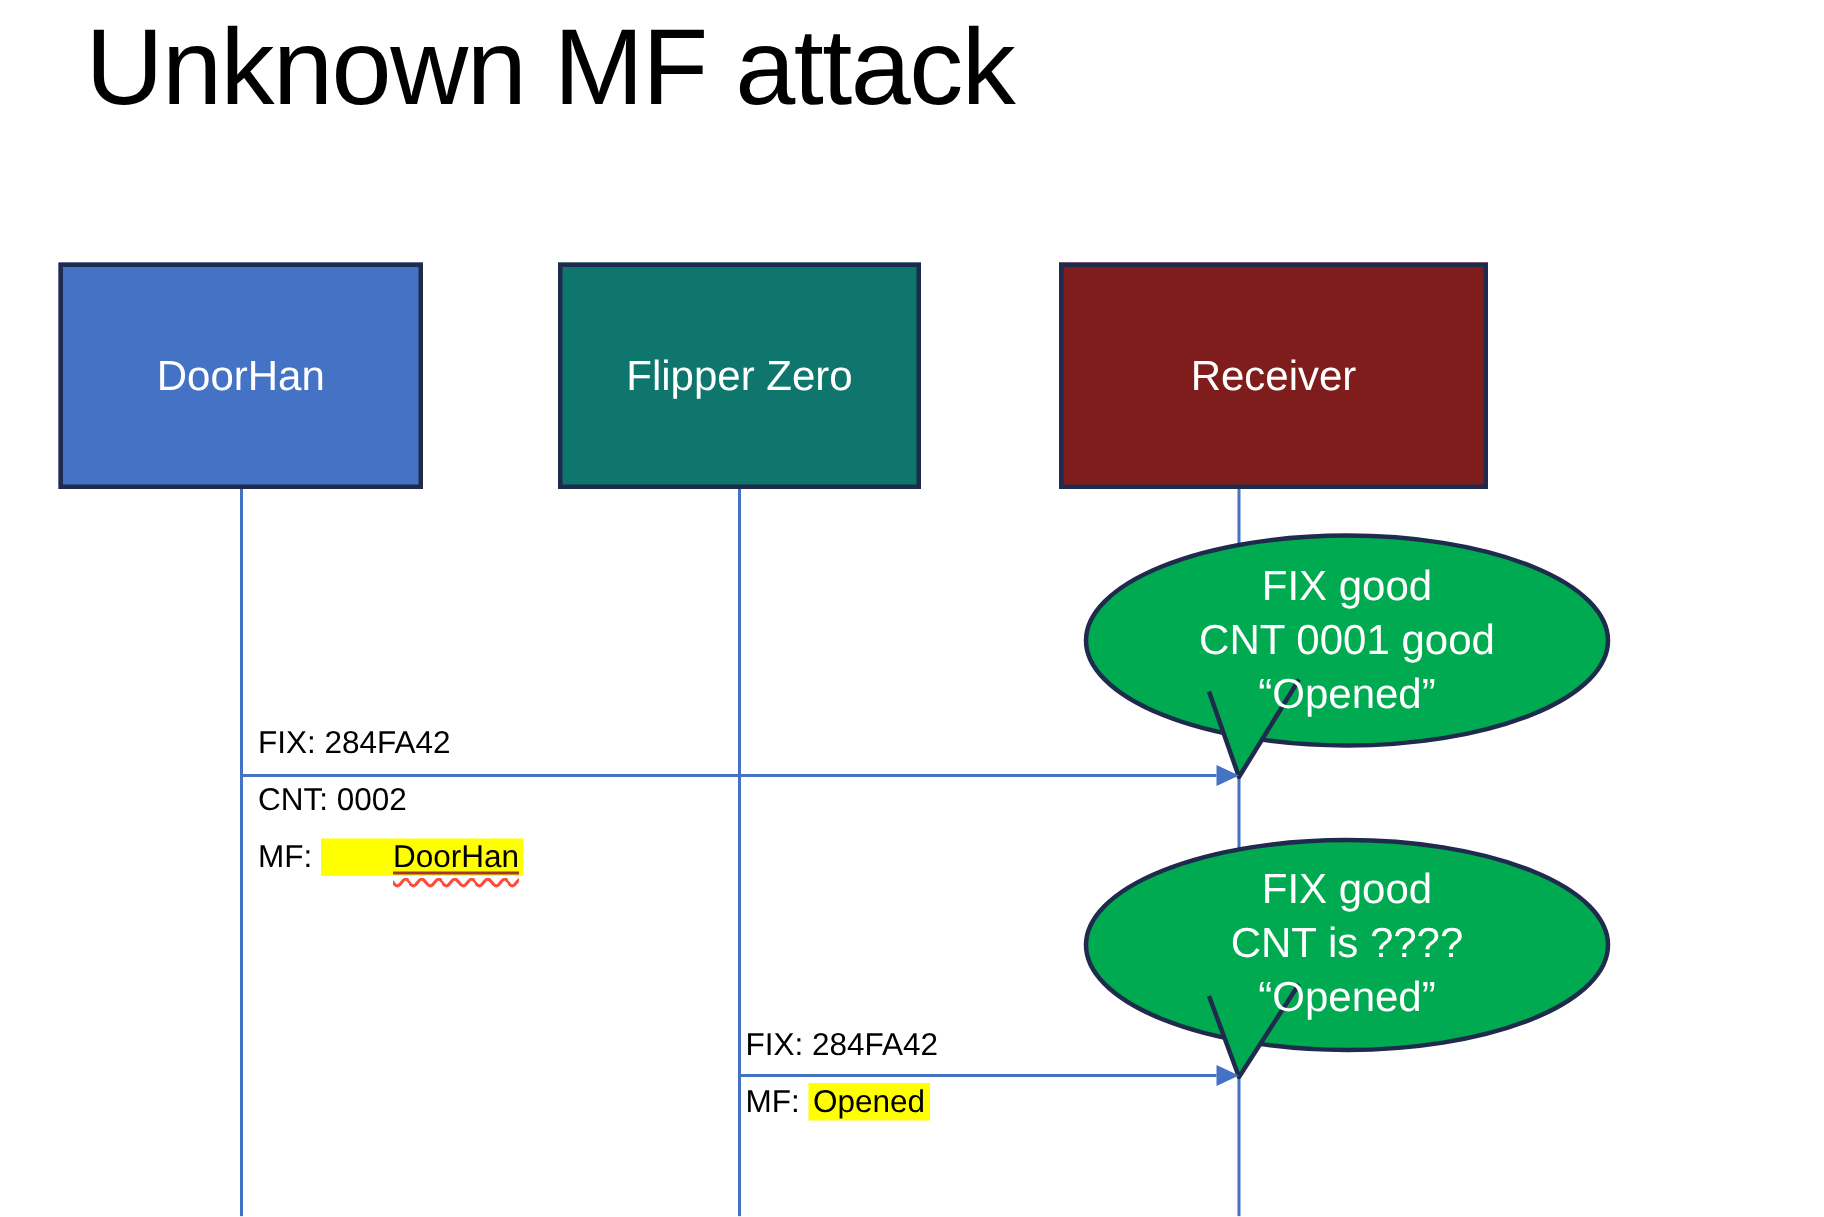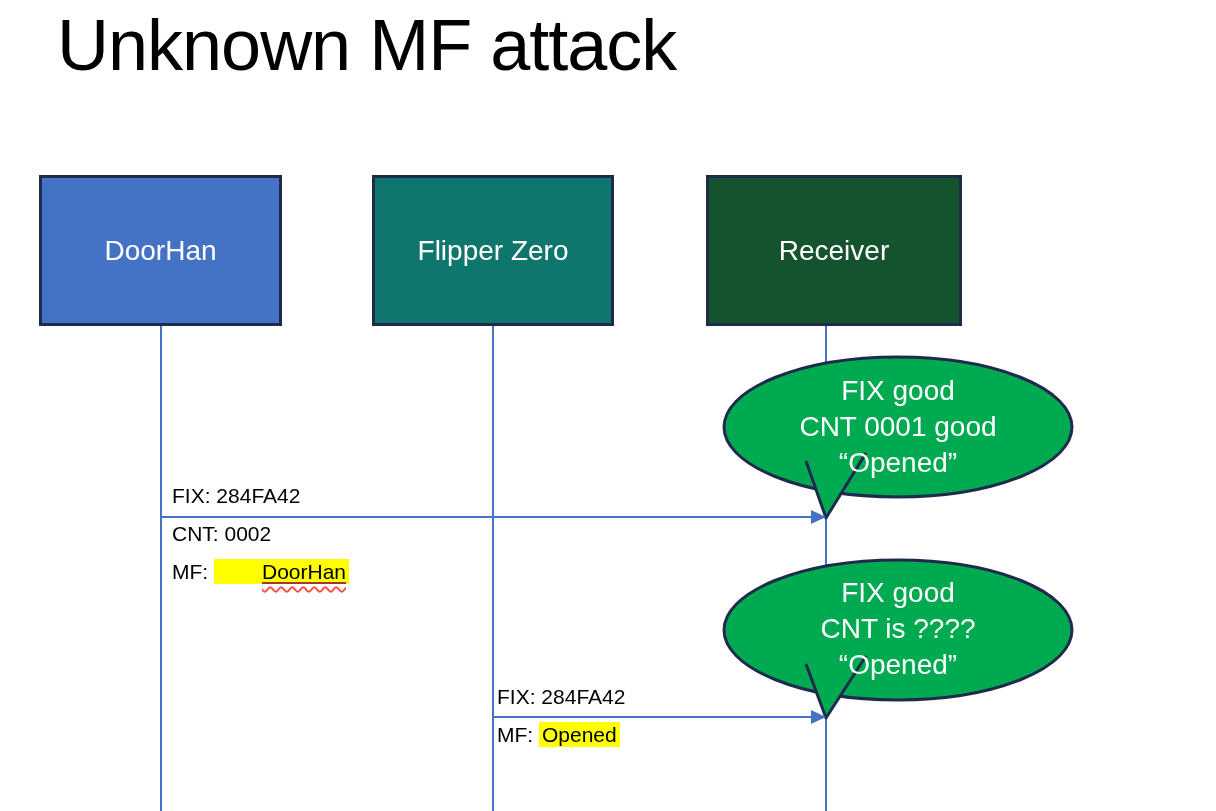--- a/index.html
+++ b/index.html
@@ -13,21 +13,21 @@
     font-family:"Liberation Sans", sans-serif; white-space:nowrap;
   }
   
   .actor {
     position:absolute; top:175px; height:151px; box-sizing:border-box;
     border:3px solid #1f2b4d; display:flex; align-items:center; justify-content:center;
     color:#ffffff; font-size:28px;
   }
   .actor-remote   { left:39px;  width:243px; background:#4472c4; }
   .actor-flipper  { left:372px; width:242px; background:#0f766e; }
-  .actor-receiver { left:706px; width:256px; background:#14532d; }
+  .actor-receiver { left:706px; width:286px; background:#7f1d1d; }
 
   
   .lifeline { position:absolute; top:326px; height:485px; width:2px; background:#4472c4; z-index:1; }
   .lifeline-remote   { left:160px; }
   .lifeline-flipper  { left:492px; }
   .lifeline-receiver { left:825px; }
 
   
   .overlay { position:absolute; left:0; top:0; z-index:4; pointer-events:none; }
   .bubble { fill:#00aa50; stroke:#1f2b4d; stroke-width:3; }

